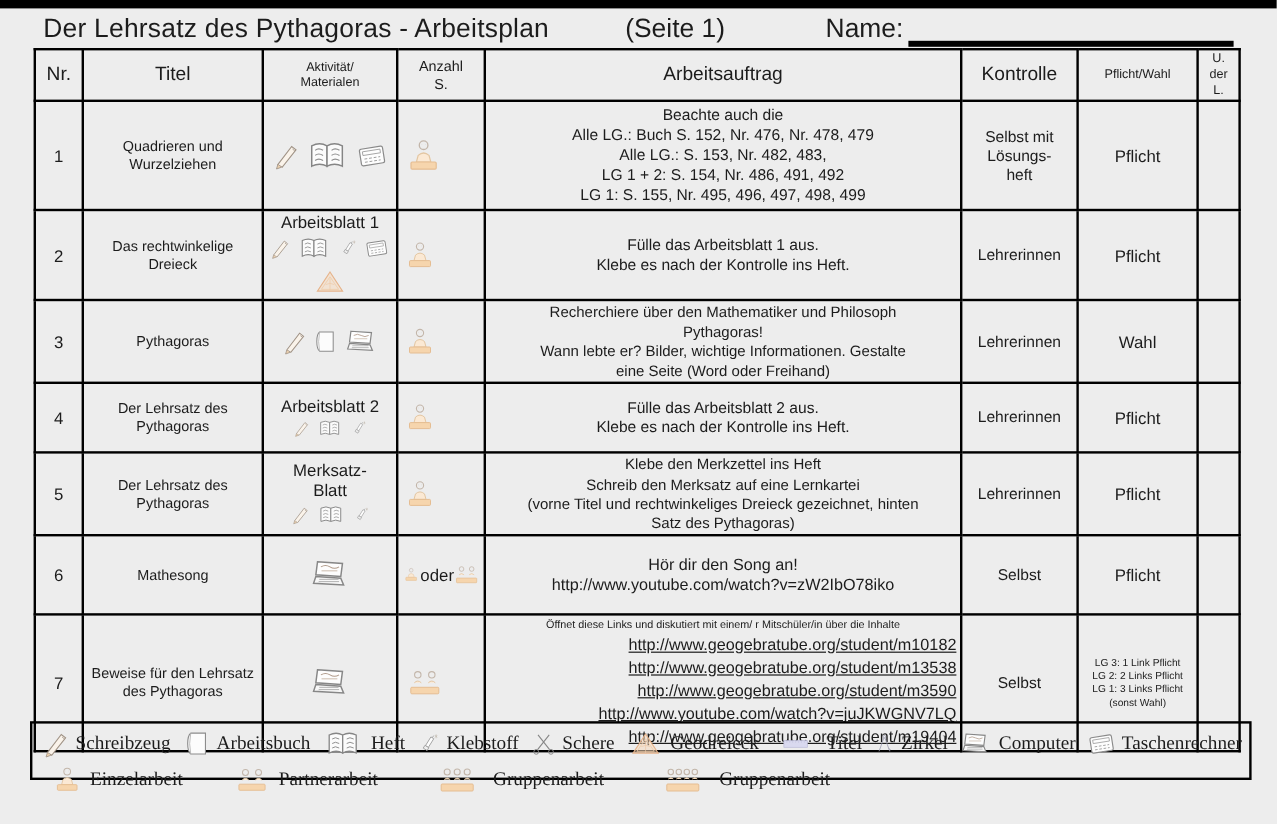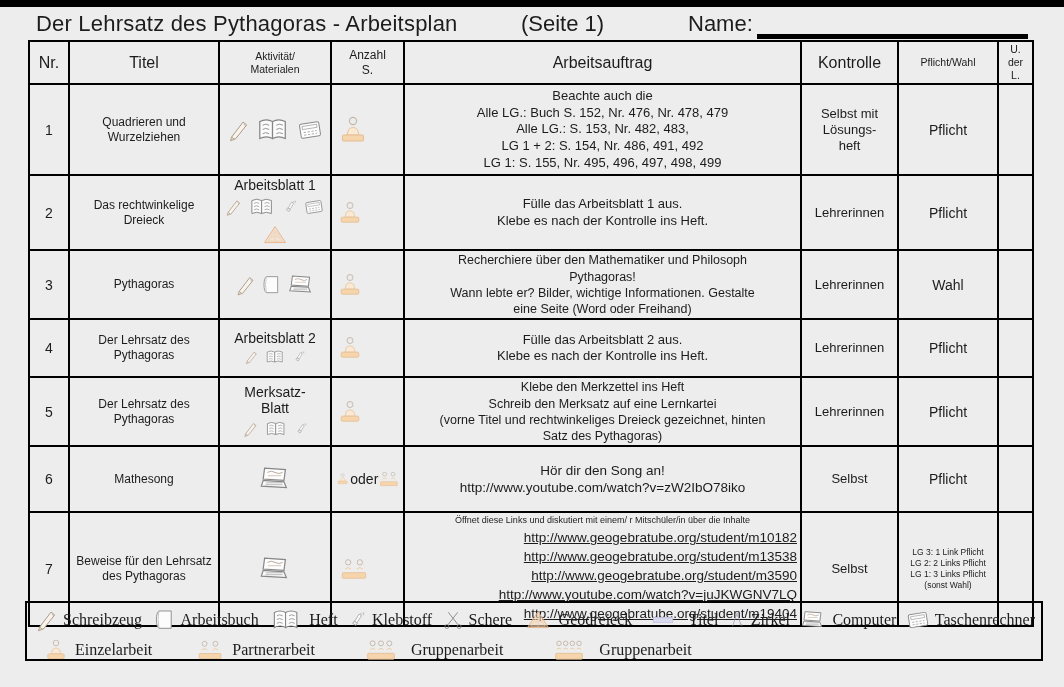--- a/index.html
+++ b/index.html
@@ -34,21 +34,21 @@
   .c-kon{font-size:13px;line-height:1.25;}
   .c-pfl{font-size:14px;}
   .mat-label{font-size:14px;margin-bottom:1px;}
   .icons{display:flex;flex-wrap:wrap;justify-content:center;align-items:center;gap:2px;}
   .anz{display:flex;flex-direction:row;align-items:center;gap:0;font-size:14px;}
   .task-note{font-size:9px;margin:1px 0 2px 0;}
   .links{font-size:13.5px;line-height:1.4;text-align:right;padding-left:4px;text-decoration:underline;}
   .pfl-note{font-size:8.5px;line-height:1.3;text-align:left;}
 
   .legend{
-    position:absolute;left:25px;top:601px;width:1018px;height:60px;
+    position:absolute;left:25px;top:601px;width:1018px;height:49px;
     border:2px solid #000;font-family:"Liberation Serif", serif;font-size:16px;
     display:flex;flex-direction:column;justify-content:space-around;padding:2px 6px;box-sizing:border-box;
   }
   .leg-row{display:flex;align-items:center;}
   .leg-row.materials{justify-content:space-between;}
   .leg-row.social{gap:40px;padding-left:8px;}
   .leg-item{display:flex;align-items:center;gap:4px;white-space:nowrap;}
   svg.doodle{display:block;}
 </style>
 </head>

